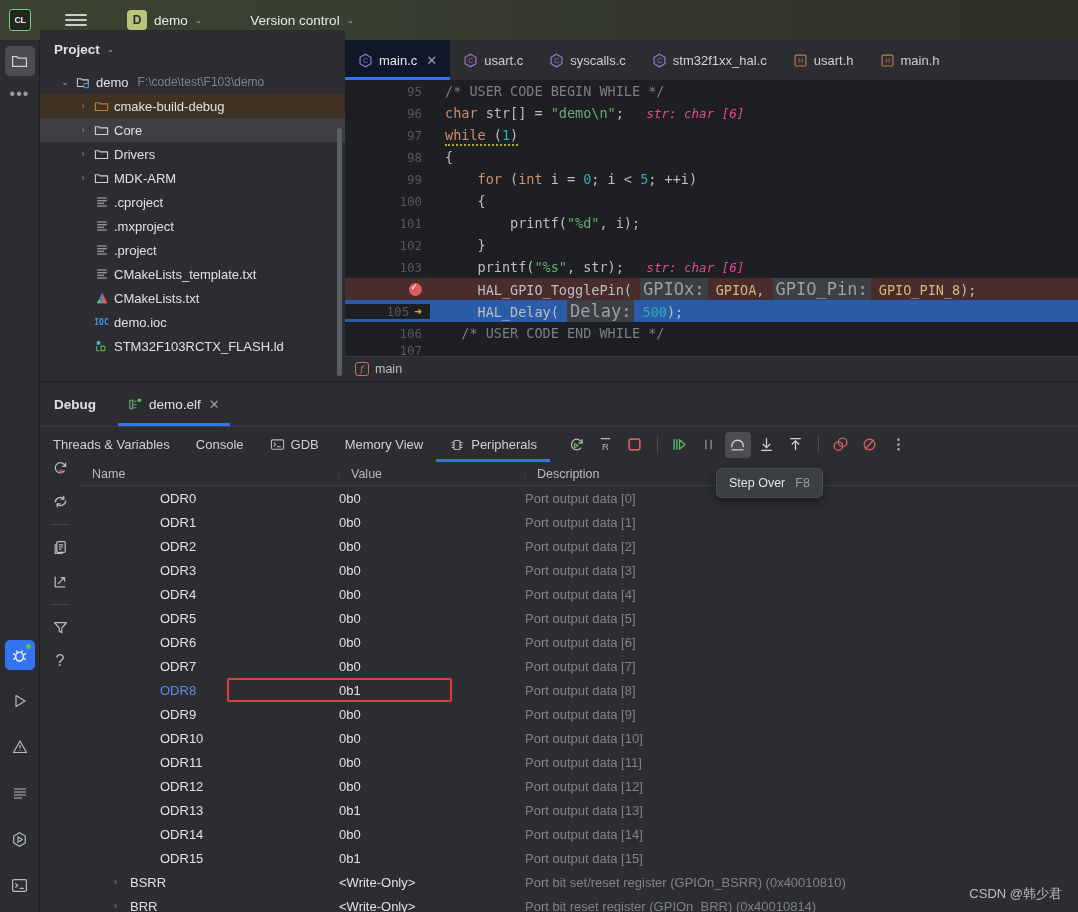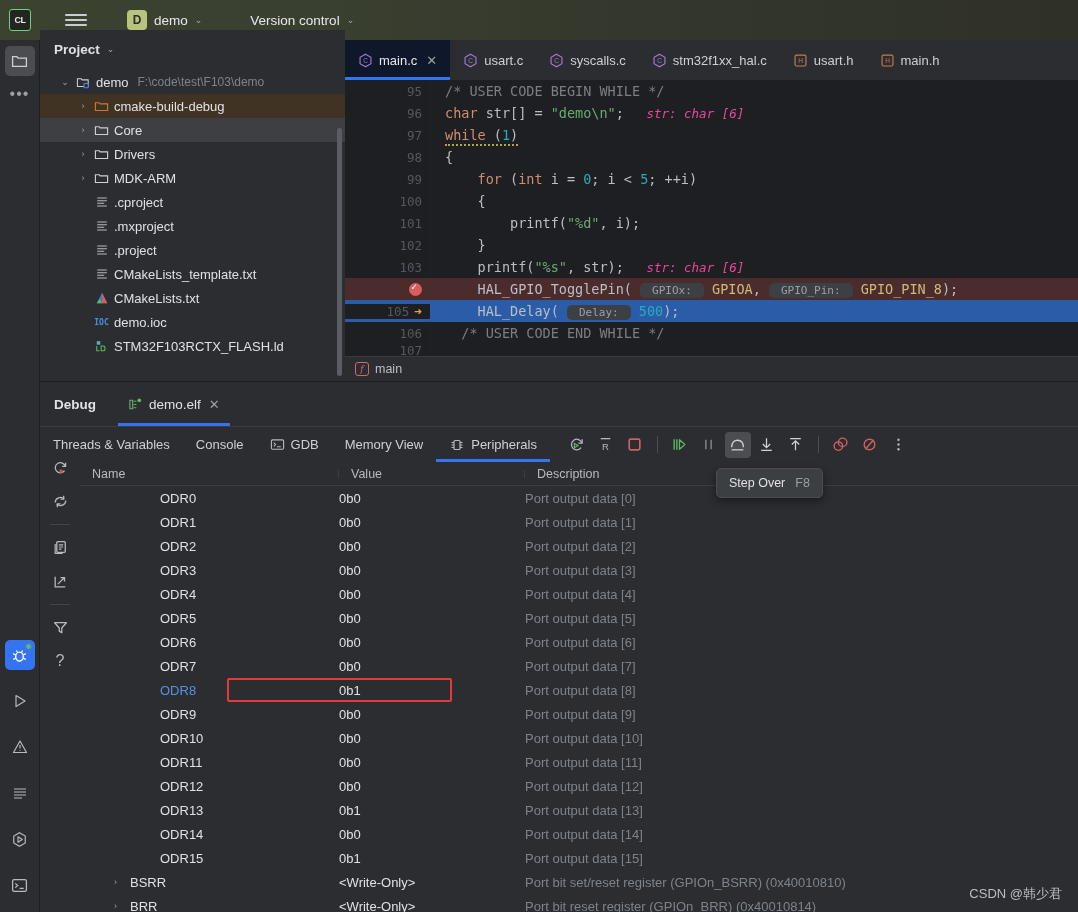--- a/index.html
+++ b/index.html
@@ -87,21 +87,21 @@
   .bpdot { width: 13px; height: 13px; border-radius: 50%; background: #db5c5c; position: relative; }
   .bpdot::after { content: "✓"; position: absolute; left: 2px; top: -2px; font-size: 10px; color: #fff; }
   .exarrow { color: #e8a33d; font-size: 13px; font-weight: bold; }
   .kw { color: #cf8e6d; }
   .str { color: #6aab73; }
   .num { color: #2aacb8; }
   .cmt { color: #7a7e85; }
   .fn { color: #bcbec4; }
   .pn { color: #bcbec4; }
   .hint { color: #ec4899; font-style: italic; font-size: 12.5px; }
-  .pill { background: #3c3f43; color: #9aa0a8; font-size: 11px; padding: 1px 12px; border-radius: 5px; font-style: normal; }
+  .pill { background: #3c3f43; color: #9aa0a8; font-size: 17px; padding: 1px 3px; border-radius: 0; font-style: normal; }
   .wavy { border-bottom: 2px dotted #b5a642; padding-bottom: 1px; }
   .code-vline { position: absolute; left: 85px; top: 0; bottom: 0; width: 1px; background: #30323733; }
 
   .breadcrumb { position: absolute; left: 0; bottom: 0; width: 733px; height: 24px; background: #2b2d30; border-top: 1px solid #393b40; display: flex; align-items: center; padding-left: 10px; gap: 6px; font-size: 12.5px; color: #bcbec4; }
   .fbadge { width: 14px; height: 14px; border: 1px solid #cf6a6a; border-radius: 3px; color: #cf6a6a; font-size: 9px; display: flex; align-items: center; justify-content: center; font-family: "DejaVu Serif", serif; font-style: italic; }
 
   
   .dbg { position: absolute; left: 40px; top: 381px; width: 1038px; height: 531px; background: #2b2d30; border-top: 1px solid #1e1f22; }
   .dbg-head { height: 44px; display: flex; align-items: center; padding-left: 14px; gap: 0; }
   .dbg-title { font-size: 13.5px; font-weight: bold; color: #dfe1e5; margin-right: 22px; }

